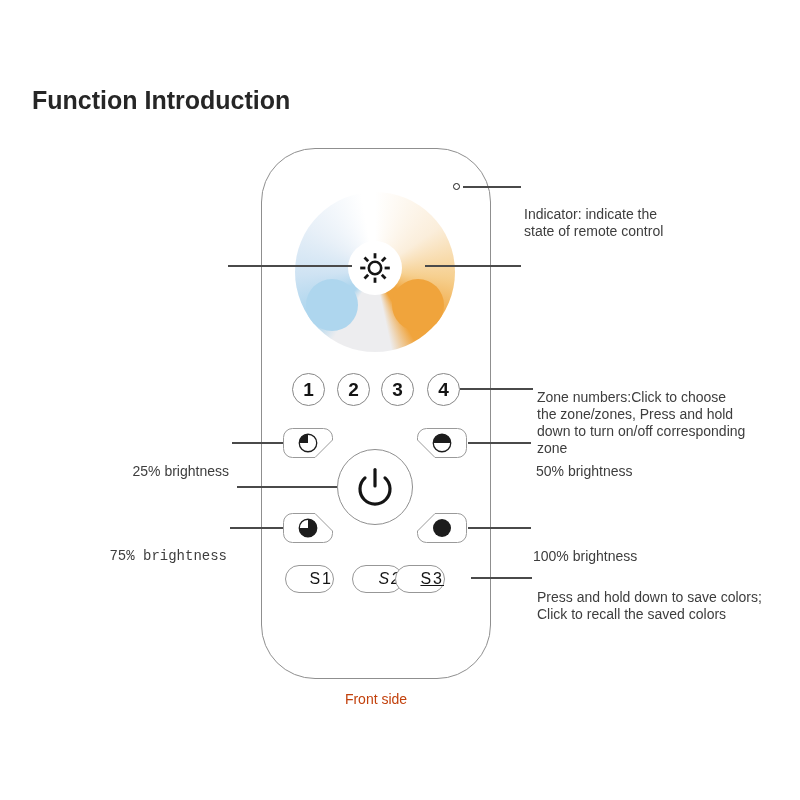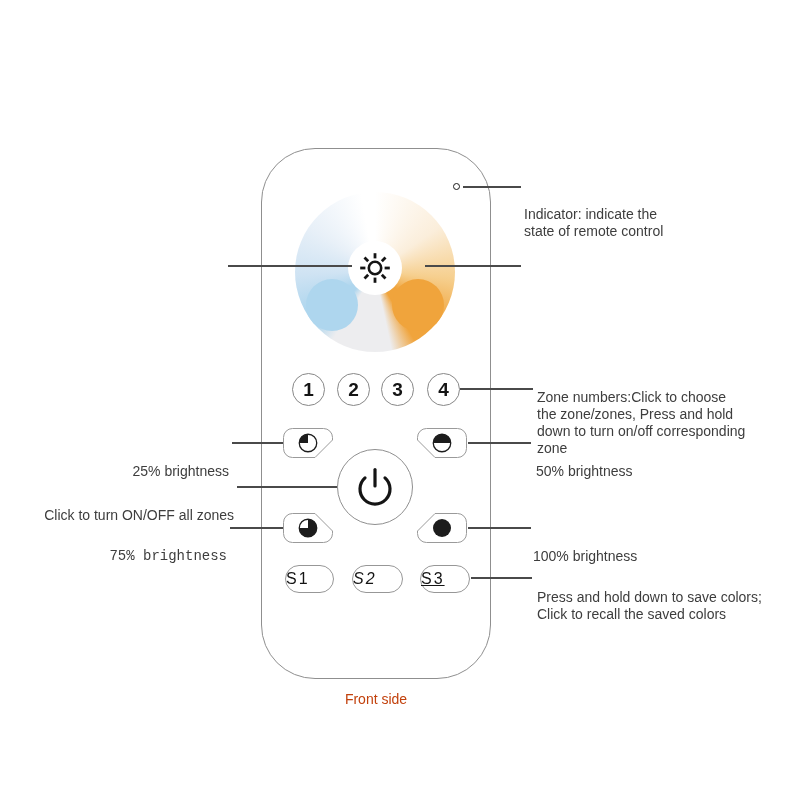--- a/index.html
+++ b/index.html
@@ -60,34 +60,35 @@
   .zb1{left:292px;} .zb2{left:337px;} .zb3{left:381px;} .zb4{left:427px;}
   .bbtn{position:absolute;width:50px;height:30px;}
   .power{
     position:absolute;left:337px;top:449px;width:76px;height:76px;border-radius:50%;
     border:1.2px solid var(--outline,#8f8f8f);box-sizing:border-box;background:#fff;
     display:flex;align-items:center;justify-content:center;
   }
   .sbtn{
     position:absolute;top:565px;height:28px;border-radius:14px;
     border:1.2px solid #979797;box-sizing:border-box;background:#fff;
-    display:flex;align-items:center;justify-content:flex-start;
+    display:flex;align-items:center;justify-content:flex-end;
     font-size:16px;letter-spacing:2px;color:#141414;
   }
-  .s1{left:285px;width:49px;} .s2{left:352px;width:51px;font-style:italic;} .s3{left:420px;width:50px;text-decoration:underline;}
+  .s1{left:285px;width:49px;} .s2{left:352px;width:51px;font-style:italic;} .s3{left:395px;width:50px;text-decoration:underline;}
   .caption{
     position:absolute;left:300px;top:691px;width:152px;text-align:center;
     font-size:14px;color:#c2410c;
   }
 </style>
 </head>
 <body>
 
 <div class="canvas">
 
+  <h1 class="title">Function Introduction</h1>
 
   <div class="remote"></div>
 
   <div class="led"></div>
 
   <div class="wheel">
     <div class="cap cool"></div>
     <div class="cap warm"></div>
     <div class="wheel-center">
       <svg width="36" height="36" viewBox="0 0 36 36">
@@ -181,19 +182,18 @@
   <div class="cline" style="left:471px;top:577px;width:61px;"></div>
 
   <div class="ann" style="left:524px;top:178px;">Indicator: indicate the
 state of remote control</div>
   <div class="ann" style="left:537px;top:361px;">Zone numbers:Click to choose
 the zone/zones, Press and hold
 down to turn on/off corresponding
 zone</div>
   <div class="ann right" style="right:571px;top:435px;">25% brightness</div>
   <div class="ann" style="left:536px;top:435px;">50% brightness</div>
-  <div class="ann right" style="right:566px;top:479px;">Click to turn ON/OFF all zones</div>
   <div class="ann right" style="right:573px;top:520px;font-family:Liberation Mono, monospace;">75% brightness</div>
   <div class="ann" style="left:533px;top:520px;">100% brightness</div>
   <div class="ann" style="left:537px;top:561px;">Press and hold down to save colors;
 Click to recall the saved colors</div>
 
 </div>
 
 </body></html>

